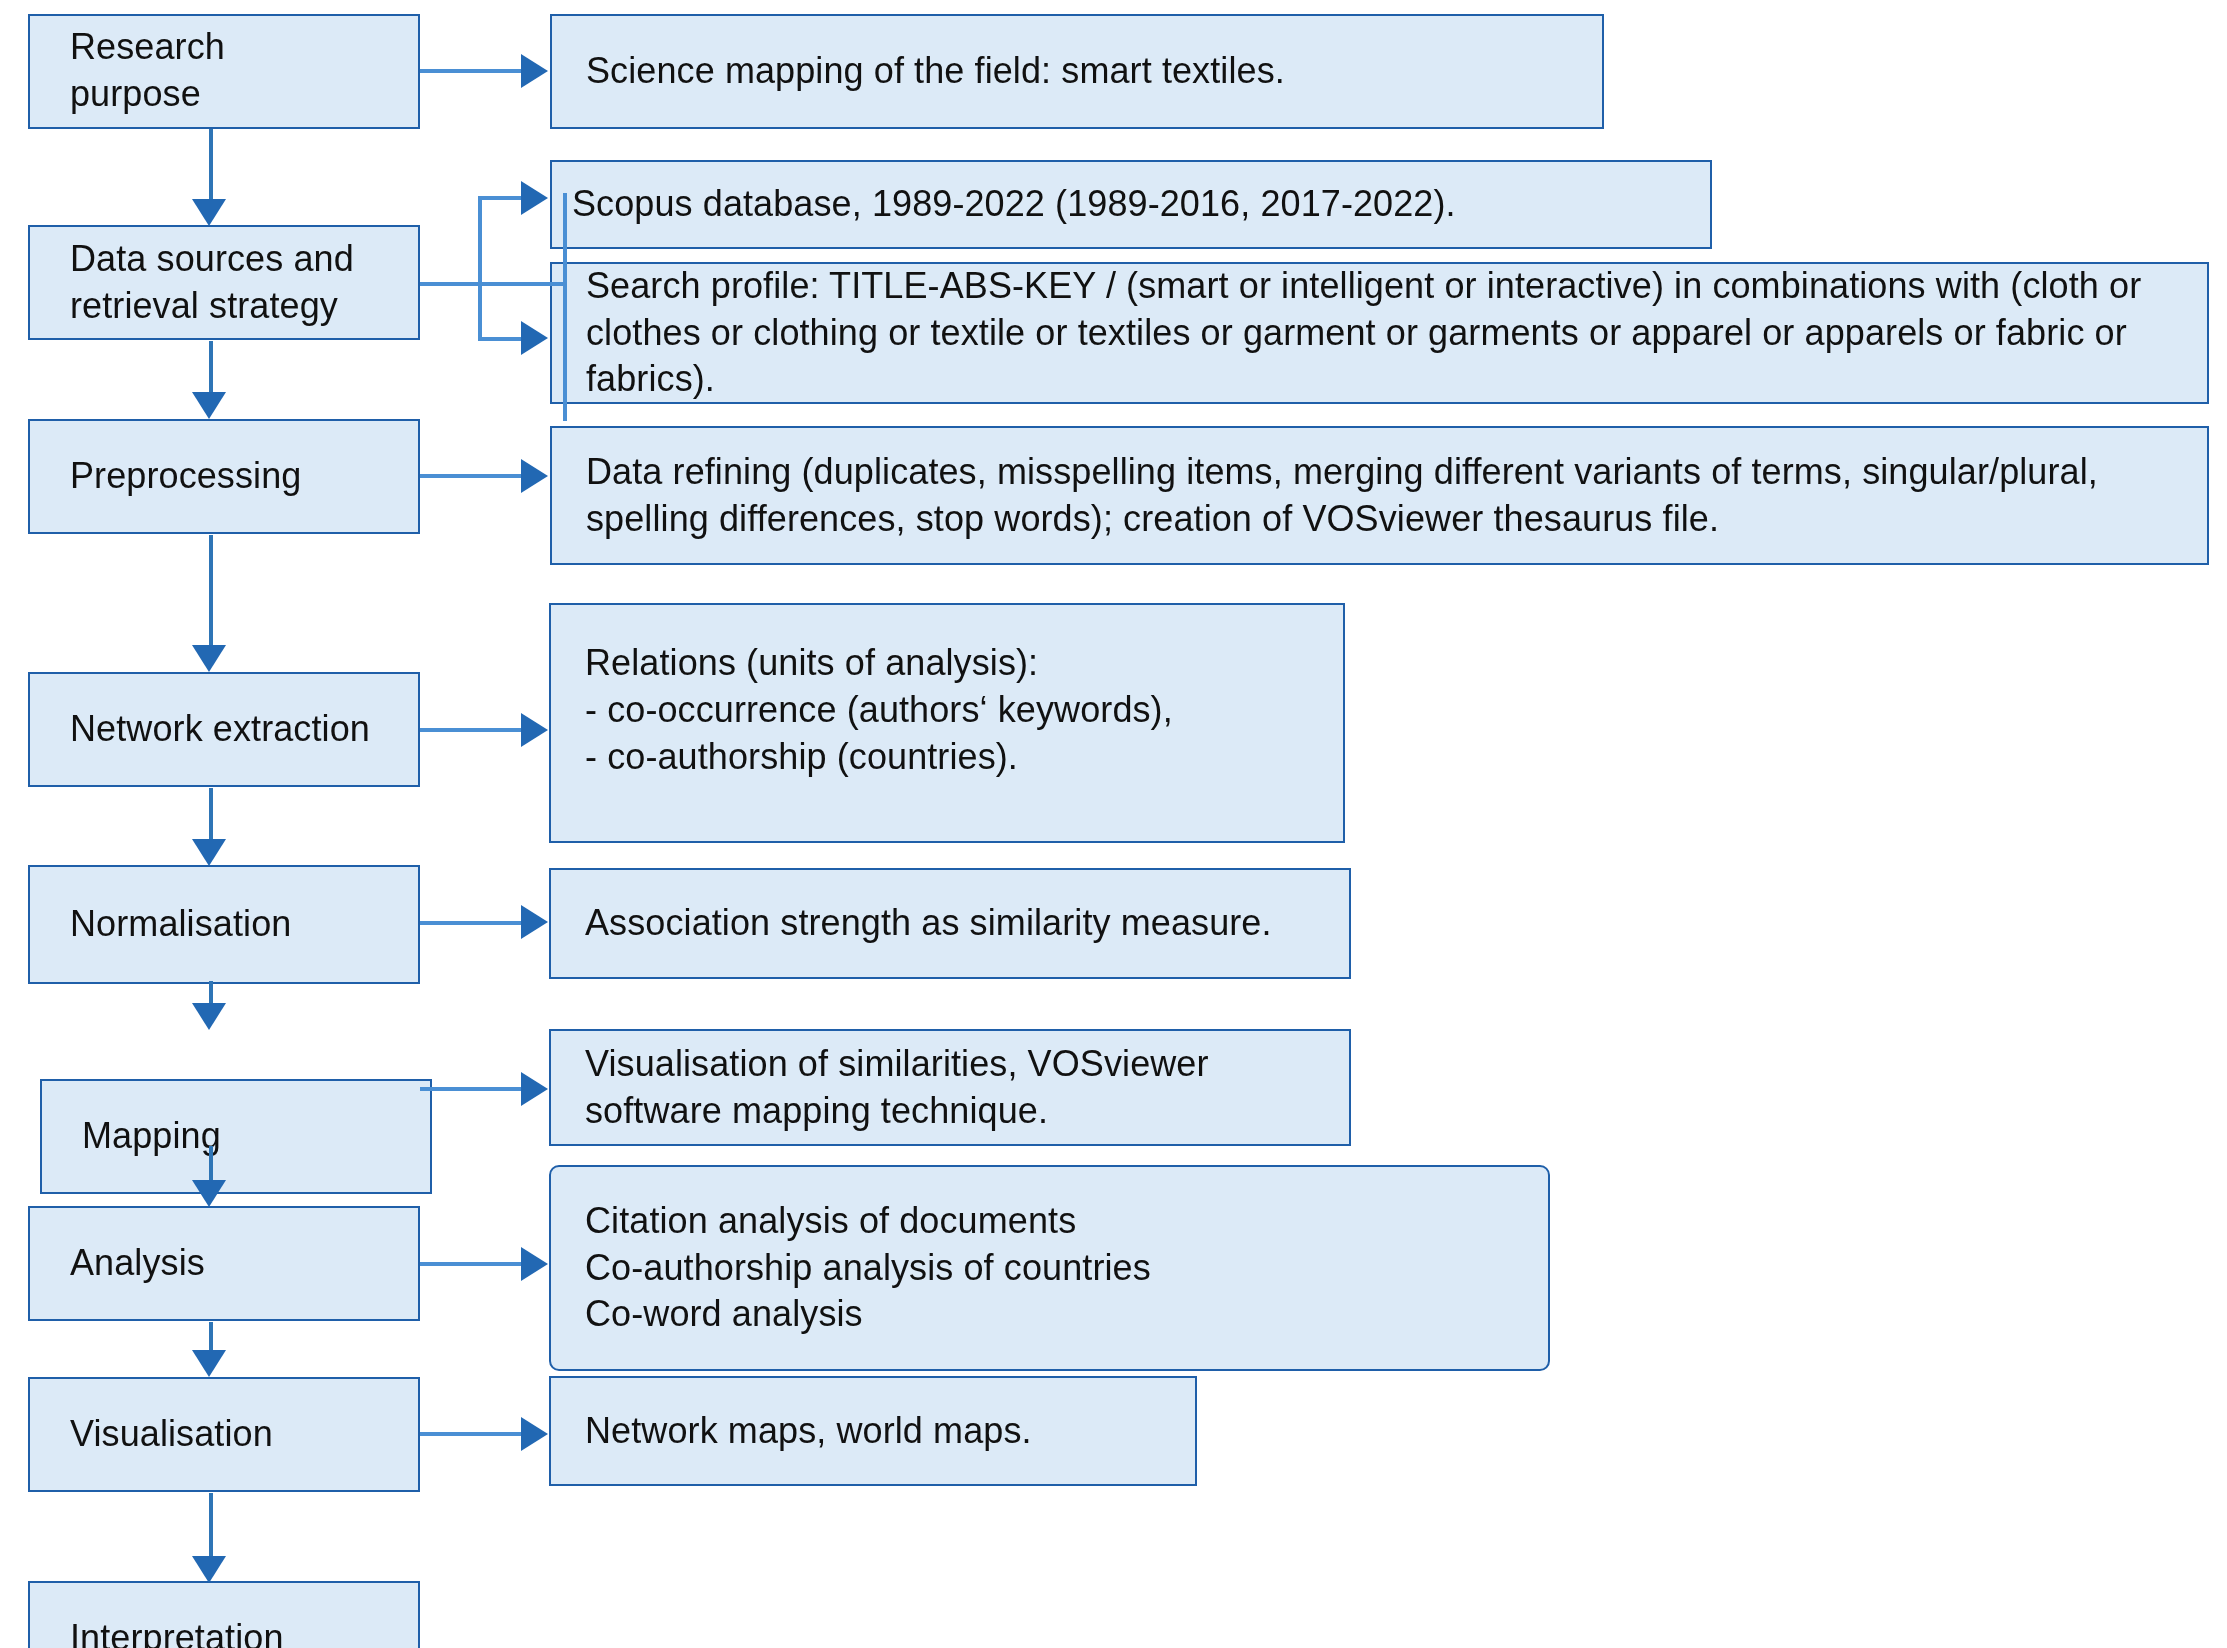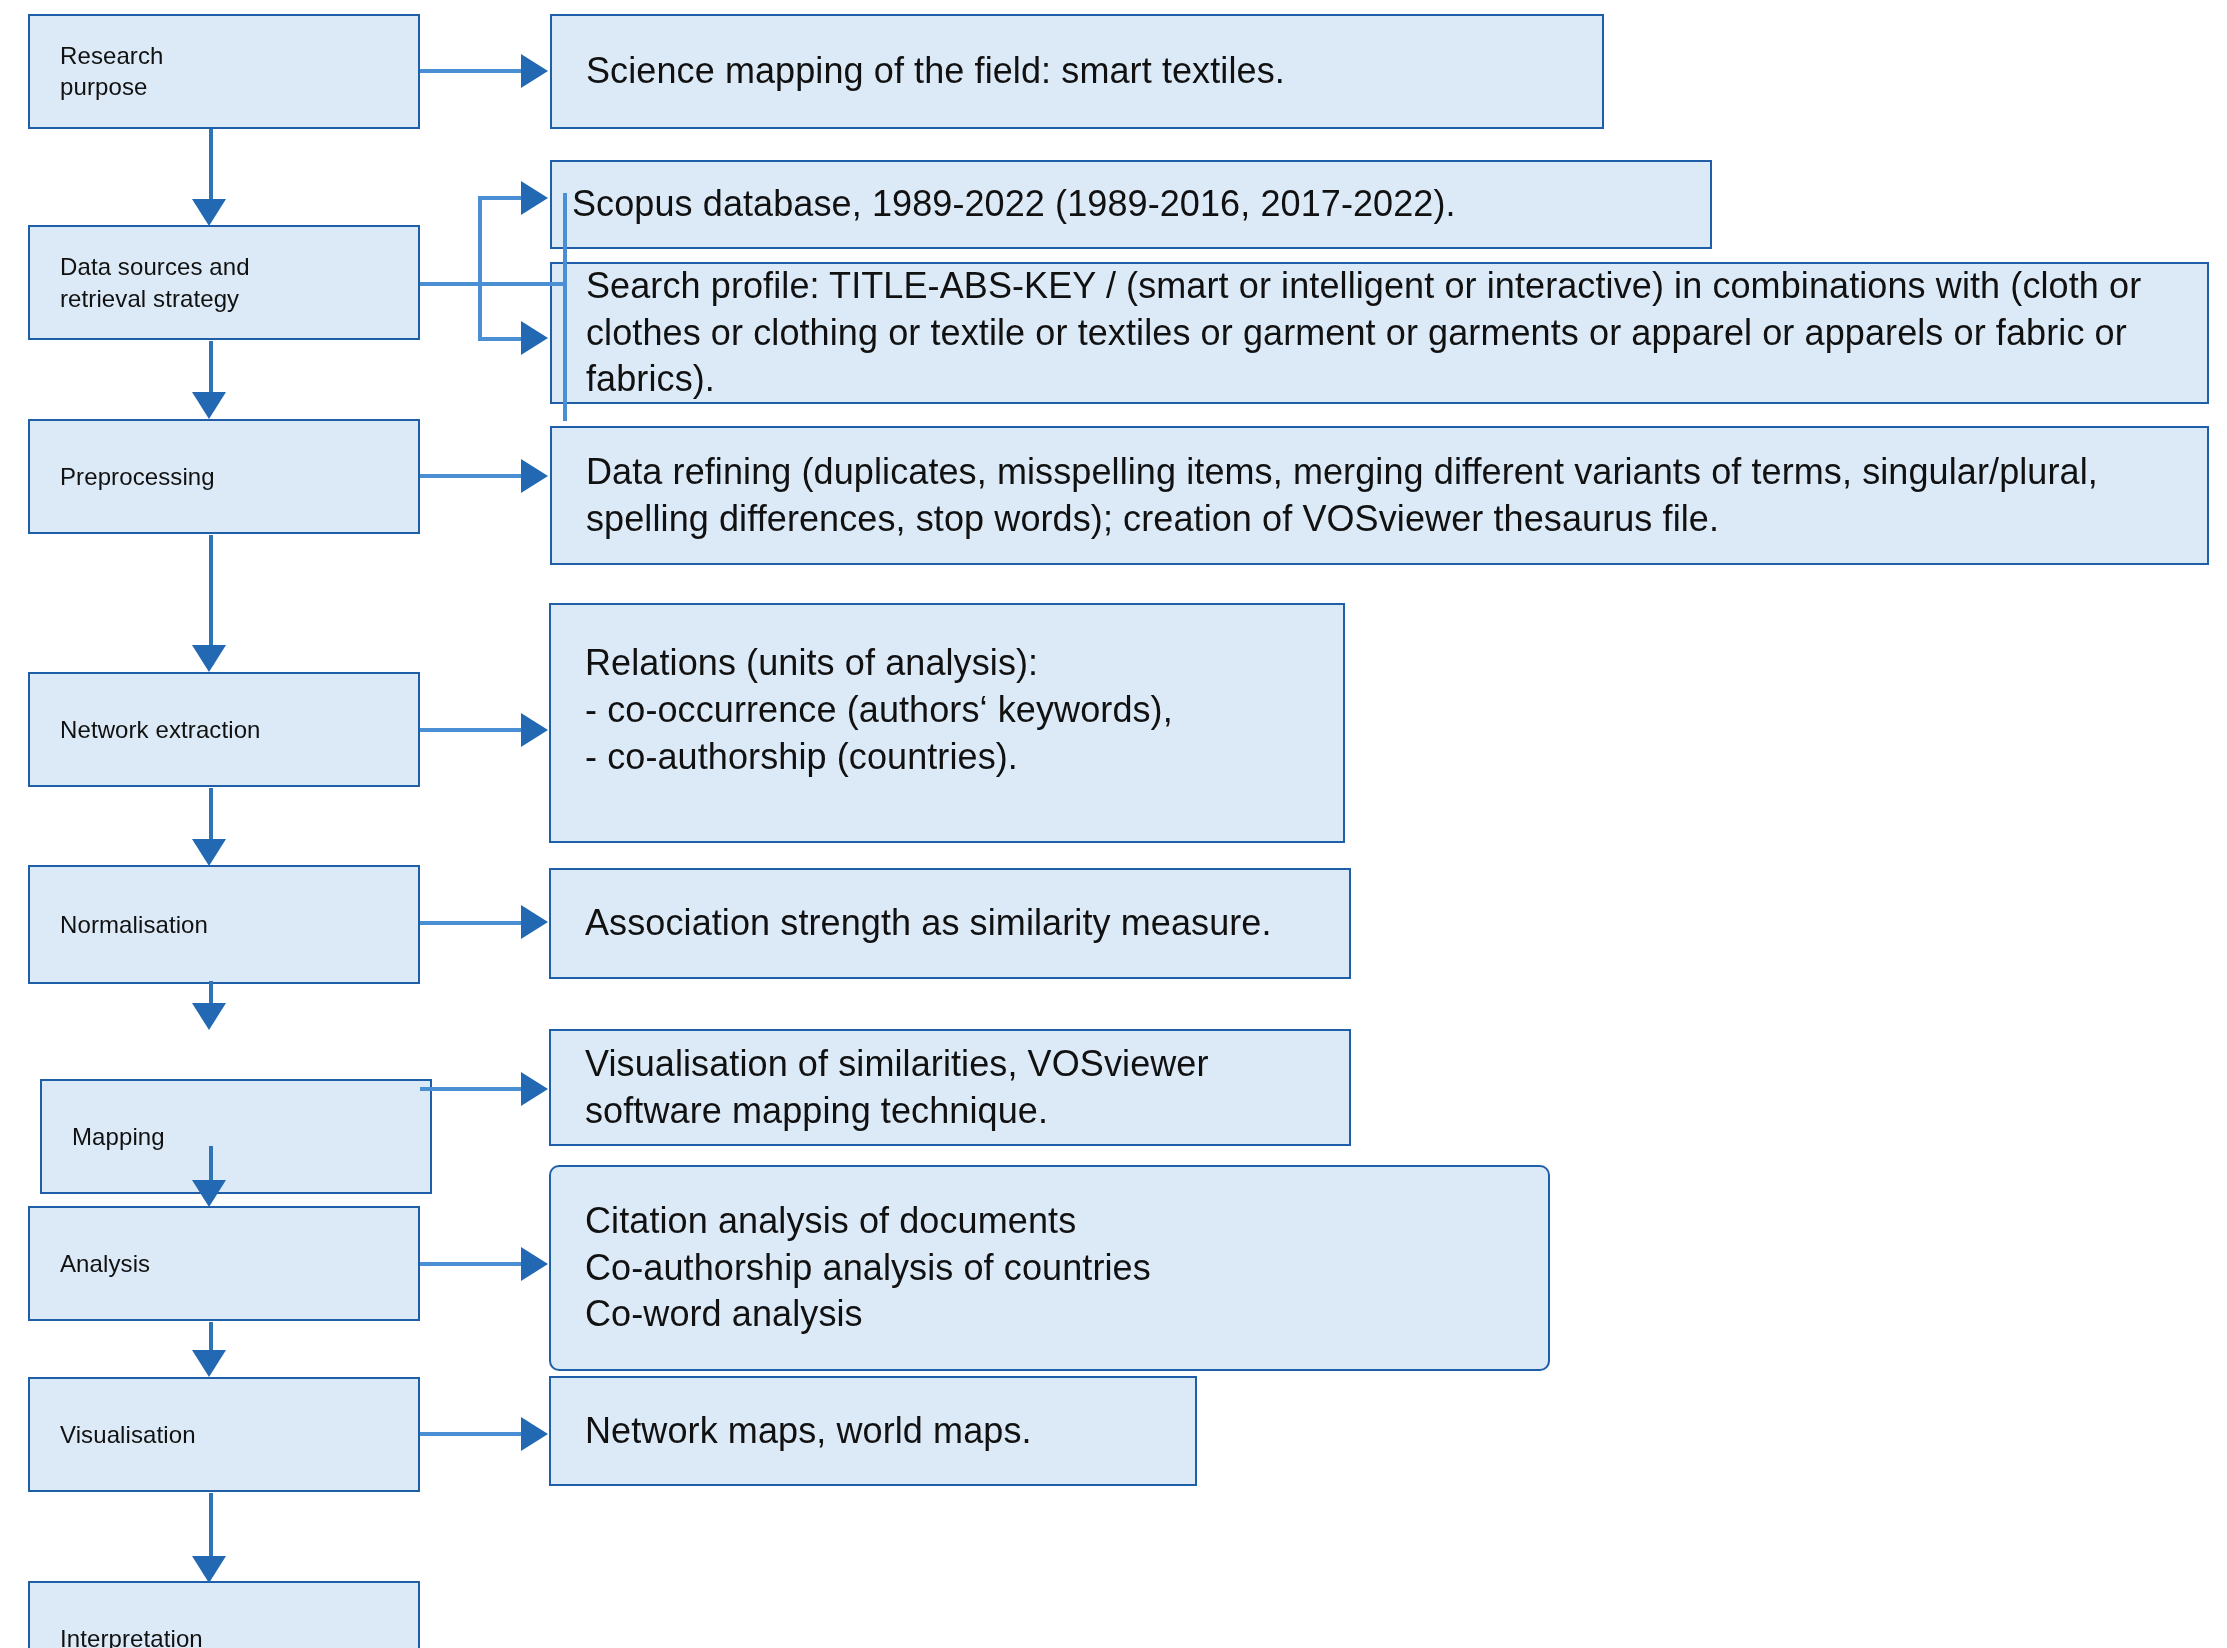--- a/index.html
+++ b/index.html
@@ -15,23 +15,23 @@
     position:absolute;
     box-sizing:border-box;
     background:#dceaf7;
     border:2.9px solid #1f5fa9;
     display:flex;
     align-items:center;
     color:#111111;
     line-height:1.30;
   }
   .stage{
-    padding-left:30px;
+    padding-left:40px;
     padding-right:11.7px;
-    font-size:24px;
+    font-size:36px;
     letter-spacing:0.1px;
   }
   .desc{
     padding-left:34px;
     padding-right:20px;
     font-size:36px;
     letter-spacing:0.1px;
   }
   .desc .txt, .stage .txt{white-space:pre-line;display:block;width:100%;}
   

